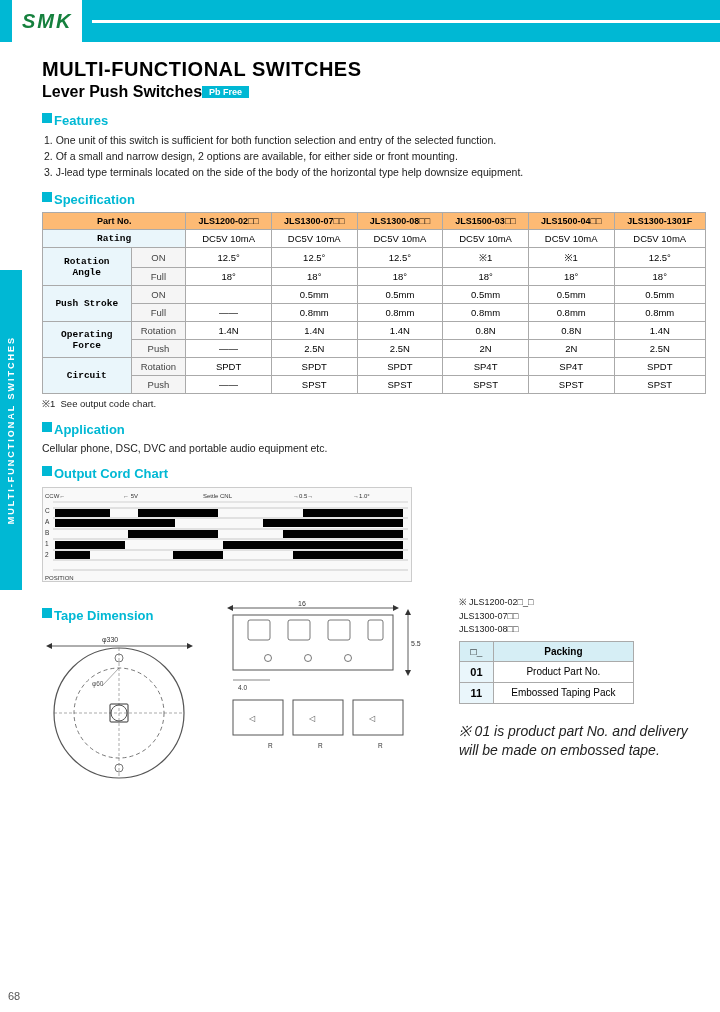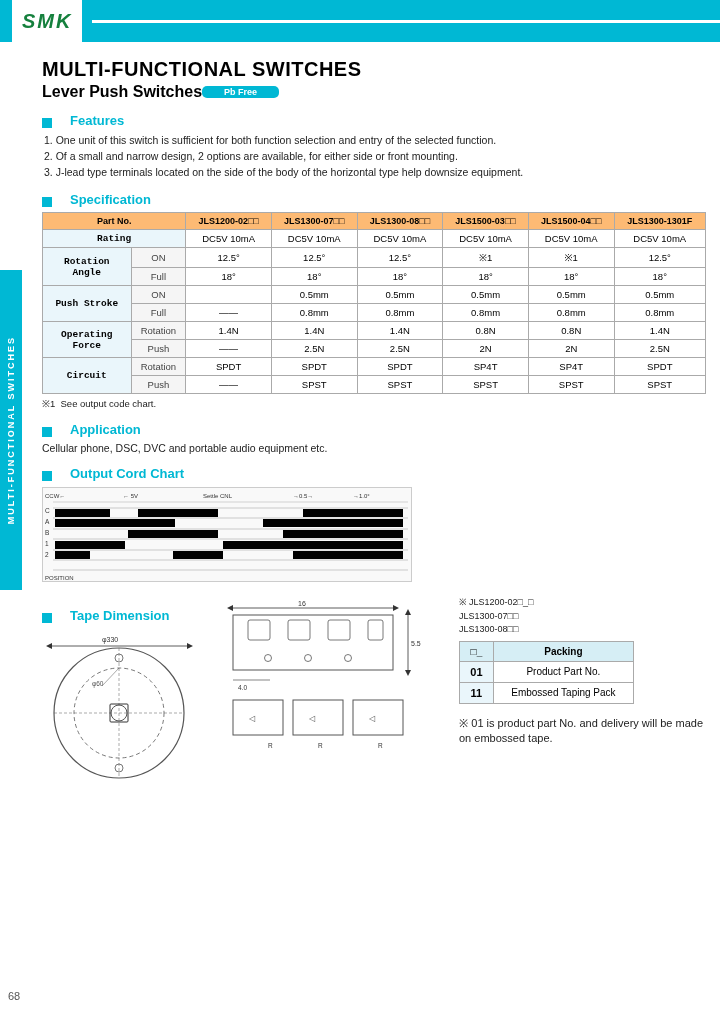--- a/index.html
+++ b/index.html
@@ -84,29 +84,29 @@
     .sub-title {
       font-size: 16px;
       font-weight: bold;
       color: #000;
     }
     .pb-badge {
       background: #00b8d4;
       color: #fff;
       font-size: 9px;
       font-weight: bold;
-      padding: 1px 22px;
-      border-radius: 5px;
+      padding: 1px 7px;
+      border-radius: 0;
     }
 
     
     .section-header {
       display: flex;
-      align-items: flex-end;
-      gap: 18px;
+      align-items: flex-start;
+      gap: 2px;
       margin-top: 12px;
       margin-bottom: 5px;
     }
     .section-header .sq {
       width: 10px;
       height: 10px;
       background: #00b8d4;
       display: inline-block;
     }
     .section-title {
@@ -216,24 +216,25 @@
     .packing-table th {
       background: #d6eef5;
       font-weight: bold;
     }
     .packing-table .code-cell {
       background: #eaf6fb;
       font-weight: bold;
       font-size: 11px;
     }
     .packing-note {
-      font-size: 11px;
-      margin-top: 12px;
+      font-size: 14px;
+      margin-top: 18px;
       color: #222;
       line-height: 1.4;
+      font-style: italic;
     }
     .packing-part-ref {
       font-size: 9px;
       color: #222;
       margin-bottom: 4px;
       line-height: 1.5;
     }
 
     
     .tape-svg-wrap {

